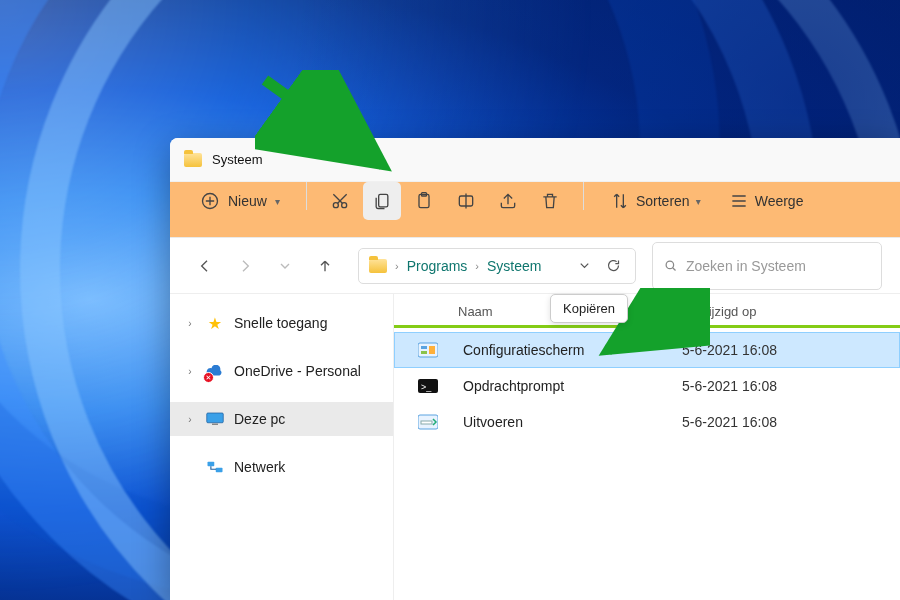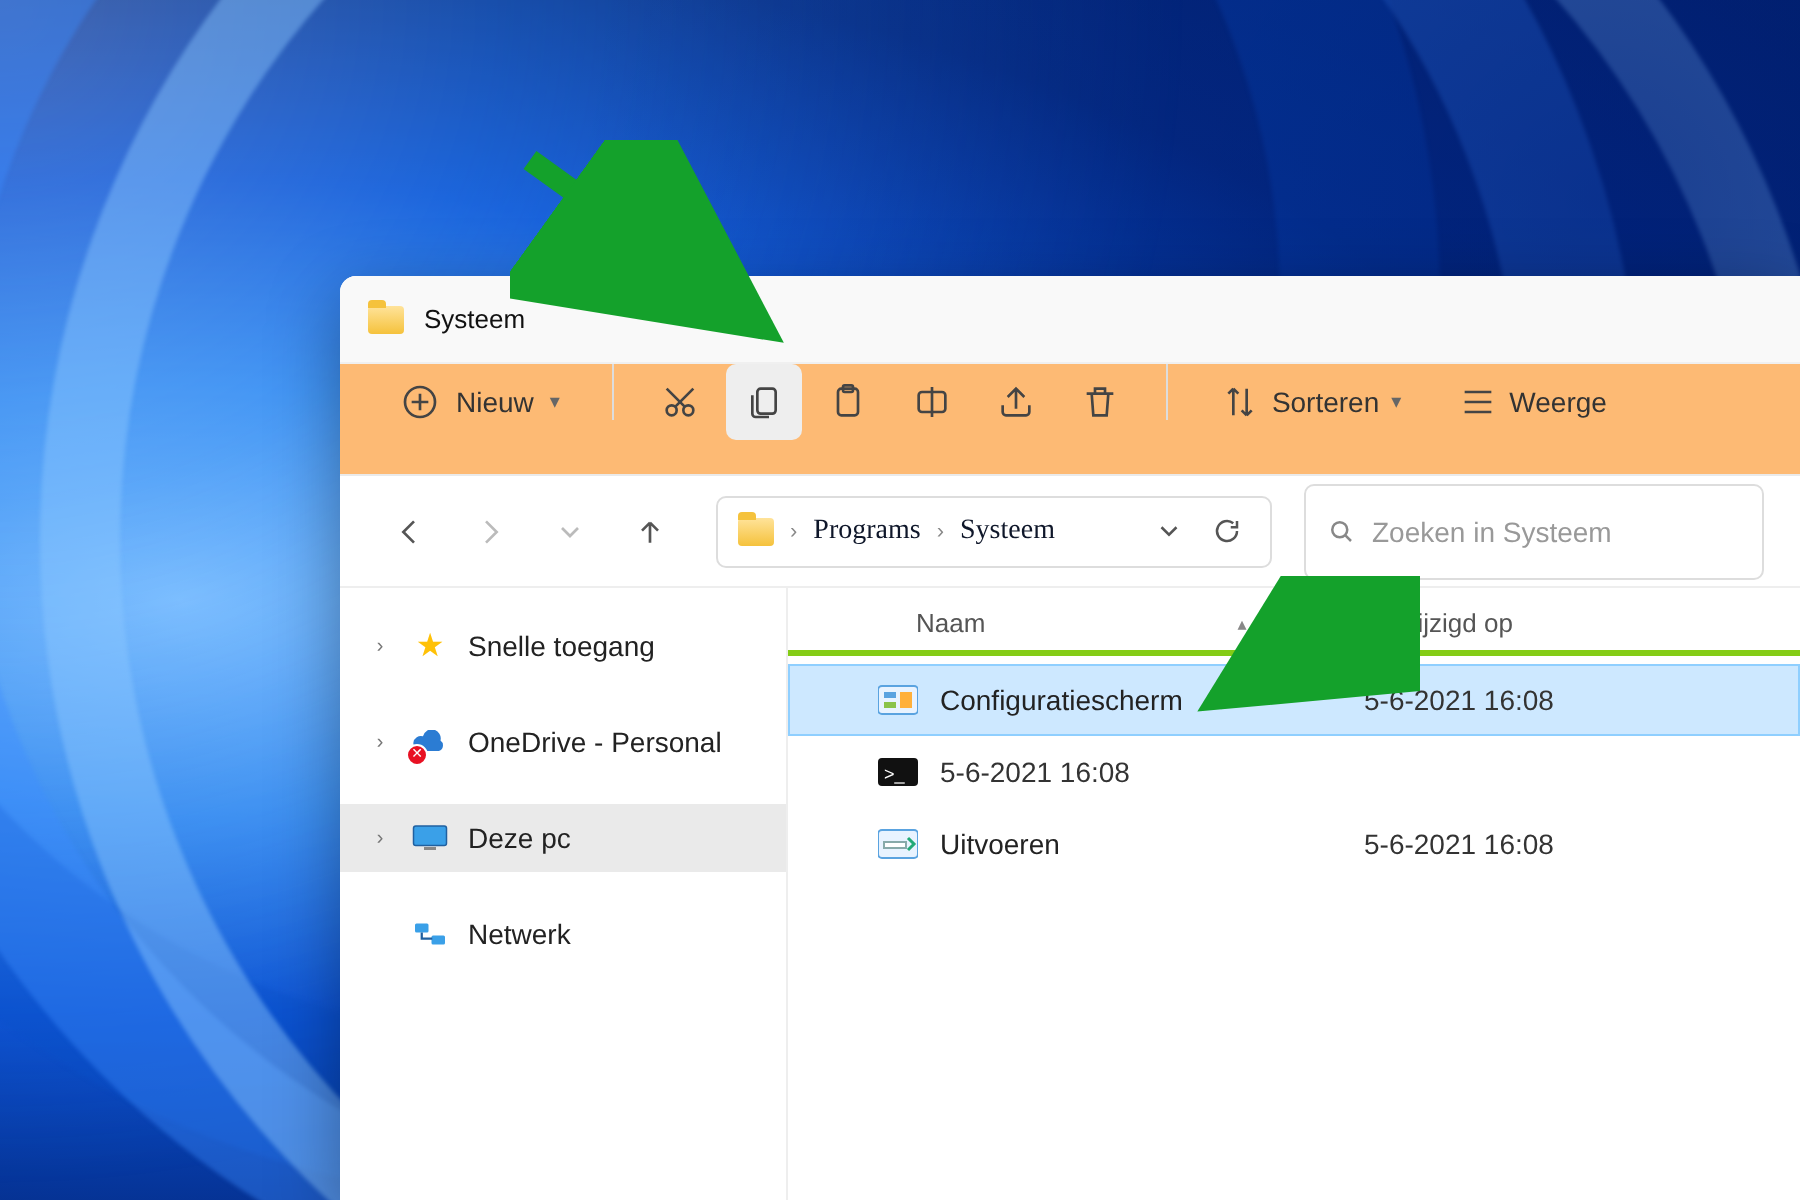--- a/index.html
+++ b/index.html
@@ -90,21 +90,21 @@
     margin:0 10px; display:flex; align-items:center; padding:0 6px; gap:4px;
   }
   .addrbar .folder-ico {
     width:18px; height:14px; background: linear-gradient(#ffe39a,#f5c23c);
     border-radius: 2px; position: relative; margin:0 4px;
   }
   .addrbar .folder-ico::before {
     content:""; position:absolute; top:-3px; left:0; width:9px; height:4px;
     background:#f5c23c; border-radius:2px 2px 0 0;
   }
-  .crumb { font-size:14px; color:#0f172a; padding:2px 4px;font-family:Liberation Serif, serif; }
+  .crumb { font-size:14px; color:#0f766e; padding:2px 4px; }
   .crumb-sep { color:#888; font-size:11px; }
   .addr-tail { margin-left:auto; display:flex; align-items:center; gap:14px; padding-right:8px; }
   .addr-tail svg { width:15px; height:15px; stroke:#555; fill:none; stroke-width:2; }
 
   .searchbox {
     width:230px; height:48px; border:1px solid #ddd; border-radius:5px;
     display:flex; align-items:center; padding:0 10px; gap:8px; color:#888;
   }
   .searchbox svg { width:15px; height:15px; stroke:#888; fill:none; stroke-width:2; }
   .searchbox input {
@@ -138,22 +138,22 @@
   .filepane { flex:1; display:flex; flex-direction:column; }
   .cols {
     display:flex; padding:10px 18px 6px 64px; font-size:13px; color:#555;
     border-bottom:3px solid #84cc16;
   }
   .col-name { flex:1; display:flex; align-items:center; gap:6px; }
   .col-name .sort { font-size:9px; color:#888; }
   .col-date { width:200px; }
   .rows { padding:4px 0; }
   .row {
-    display:flex; align-items:center; padding:8px 18px 8px 44px;
-    font-size:14px; color:#222; gap:10px;
+    display:flex; align-items:center; padding:8px 18px 8px 23px;
+    font-size:14px; color:#222; gap:24px;
   }
   .row.selected { background:#cde8ff; }
   .row.selected.focus { outline:1px solid #8fcfff; outline-offset:-1px; }
   .row .ficon { width:22px; height:20px; display:flex; align-items:center; justify-content:center; }
   .row .fname { flex:1; }
   .row .fdate { width:200px; color:#333; }
 
   
   .arrow1 {
     position:absolute; left:255px; top:70px; z-index:25; pointer-events:none;
@@ -188,20 +188,21 @@
   <line x1="105" y1="8" x2="18" y2="62" stroke="#14a12b" stroke-width="11" marker-end="url(#ah2)"></line>
 </svg>
 
 <div class="window">
 
   <div class="titlebar">
     <span class="folder-ico"></span>
     <span>Systeem</span>
   </div>
 
+  <div class="tooltip">Kopiëren</div>
 
   <div class="toolbar">
     <div class="tool-btn new">
       <svg viewBox="0 0 24 24">
           <circle cx="12" cy="12" r="9"></circle>
           <path d="M12 7v10M7 12h10"></path>
         </svg>
       <span class="lbl">Nieuw</span>
       <span class="chevron">▾</span>
     </div>
@@ -378,20 +379,21 @@
           <span class="fdate">5-6-2021 16:08</span>
         </div>
 
         <div class="row">
           <span class="ficon">
             <svg width="20" height="18" viewBox="0 0 20 18">
                 <rect x="0" y="2" width="20" height="14" rx="2" fill="#111"></rect>
                 <text x="3" y="13" font-size="9" fill="#fff" font-family="monospace">&gt;_</text>
               </svg>
           </span>
+          <span class="fname">Opdrachtprompt</span>
           <span class="fdate">5-6-2021 16:08</span>
         </div>
 
         <div class="row">
           <span class="ficon">
             <svg width="20" height="18" viewBox="0 0 20 18">
                 <rect x="0" y="2" width="20" height="14" rx="2" fill="#e8f3ff" stroke="#5aa3e0"></rect>
                 <rect x="3" y="8" width="11" height="3" fill="#fff" stroke="#8aa"></rect>
                 <path d="M15 6l3 3-3 3" fill="none" stroke="#2a7" stroke-width="1.5"></path>
               </svg>

